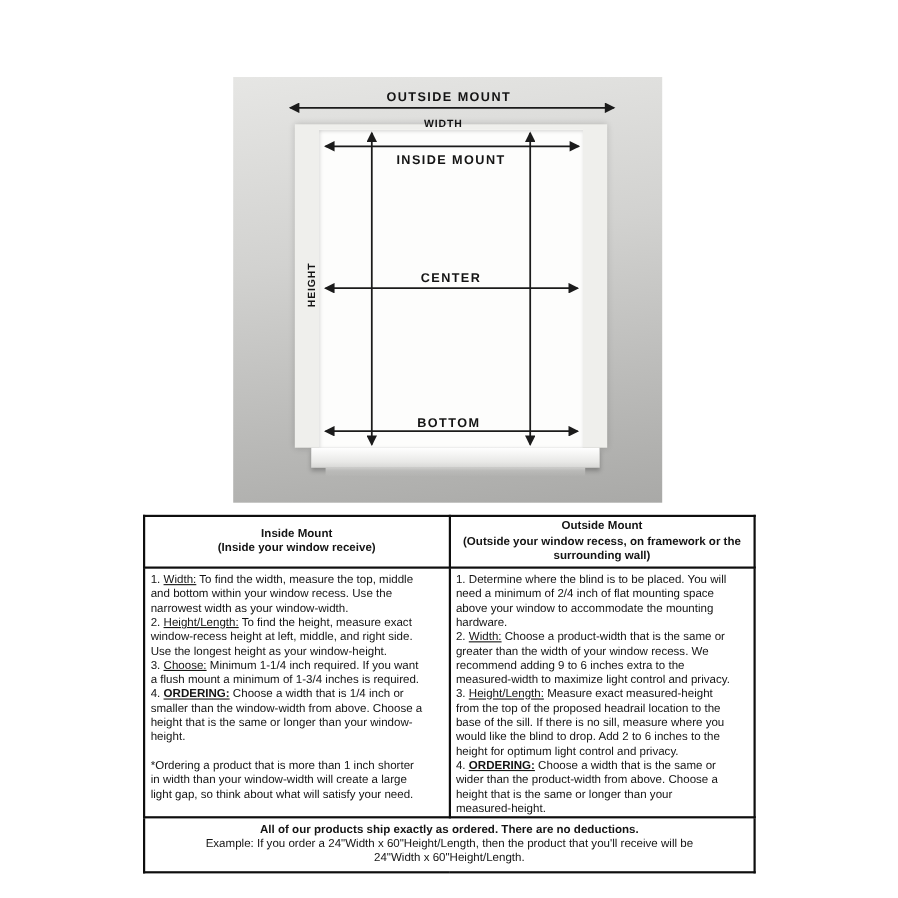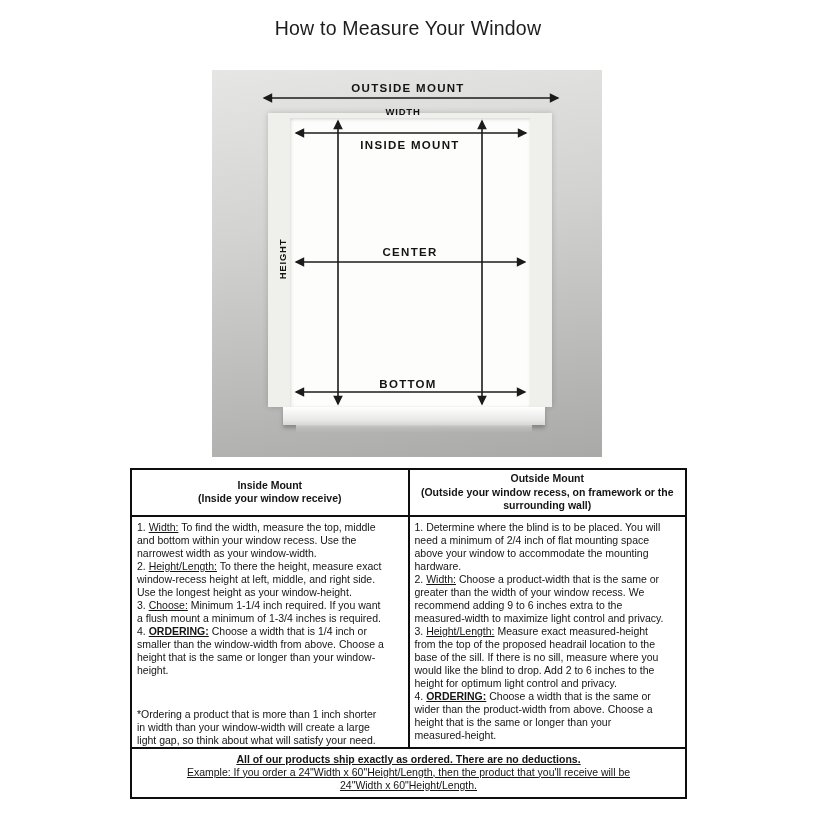--- a/index.html
+++ b/index.html
@@ -51,35 +51,33 @@
   .grid td{
     border:2px solid #0e0e0e;vertical-align:top;
     font-size:10.5px;line-height:13px;color:#141414;
   }
   .grid .hed{
     height:40px;vertical-align:middle;text-align:center;
     font-weight:bold;line-height:13.5px;padding:2px 8px;
   }
   .grid .bod{height:217px;padding:4px 21px 0 5px;}
   .grid p{margin:0;}
-  .grid .note{margin-top:31px;}
+  .grid .note{margin-top:13px;}
   .u{text-decoration:underline;}
   .bu{text-decoration:underline;font-weight:bold;margin-top:22px;}
   .foot{
     text-align:center;padding:4px 6px 5px 6px;line-height:14.5px;
     vertical-align:middle;
-    text-decoration:underline;
   }
   .foot .fb{font-weight:bold;}
 </style>
 </head>
 <body>
 
 <div class="title">
-  <div>How to Measure Your Window</div>
 </div>
 
 <div class="photo">
   <div class="casing"></div>
   <div class="recess"></div>
   <div class="sill"></div>
   <div class="apron"></div>
   <svg class="overlay" viewBox="0 0 390 387">
     <defs>
       <marker id="ah" viewBox="0 0 10 10" refX="8.5" refY="5" markerWidth="6.5" markerHeight="6" orient="auto-start-reverse">
@@ -111,21 +109,21 @@
       <div>(Inside your window receive)</div>
     </td>
     <td class="hed">
       <div>Outside Mount</div>
       <div>(Outside your window recess, on framework or the surrounding wall)</div>
     </td>
   </tr>
   <tr>
     <td class="bod">
       <p class="item"><span>1.</span> <span class="u">Width:</span> <span>To find the width, measure the top, middle and bottom within your window recess. Use the narrowest width as your window-width.</span></p>
-      <p class="item"><span>2.</span> <span class="u">Height/Length:</span> <span>To there the height, measure exact window-recess height at left, middle, and right side. Use the longest height as your window-height.</span></p>
+      <p class="item"><span>2.</span> <span class="u">Height/Length:</span> <span>To find the height, measure exact window-recess height at left, middle, and right side. Use the longest height as your window-height.</span></p>
       <p class="item"><span>3.</span> <span class="u">Choose:</span> <span>Minimum 1-1/4 inch required. If you want a flush mount a minimum of 1-3/4 inches is required.</span></p>
       <p class="item"><span>4.</span> <span class="bu">ORDERING:</span> <span>Choose a width that is 1/4 inch or smaller than the window-width from above. Choose a height that is the same or longer than your window-height.</span></p>
       <p class="note">*Ordering a product that is more than 1 inch shorter in width than your window-width will create a large light gap, so think about what will satisfy your need.</p>
     </td>
     <td class="bod">
       <p class="item"><span>1.</span> <span>Determine where the blind is to be placed. You will need a minimum of 2/4 inch of flat mounting space above your window to accommodate the mounting hardware.</span></p>
       <p class="item"><span>2.</span> <span class="u">Width:</span> <span>Choose a product-width that is the same or greater than the width of your window recess. We recommend adding 9 to 6 inches extra to the measured-width to maximize light control and privacy.</span></p>
       <p class="item"><span>3.</span> <span class="u">Height/Length:</span> <span>Measure exact measured-height from the top of the proposed headrail location to the base of the sill. If there is no sill, measure where you would like the blind to drop. Add 2 to 6 inches to the height for optimum light control and privacy.</span></p>
       <p class="item"><span>4.</span> <span class="bu">ORDERING:</span> <span>Choose a width that is the same or wider than the product-width from above. Choose a height that is the same or longer than your measured-height.</span></p>
     </td>

